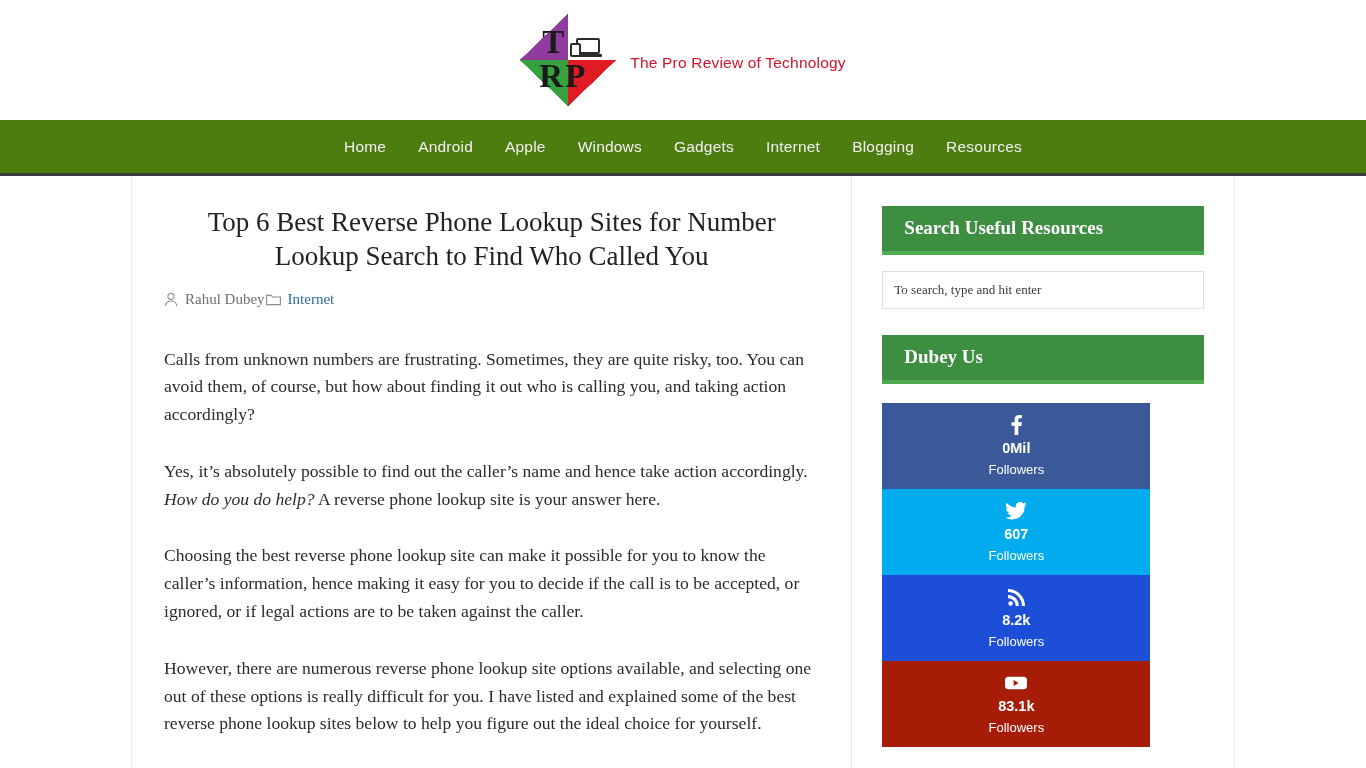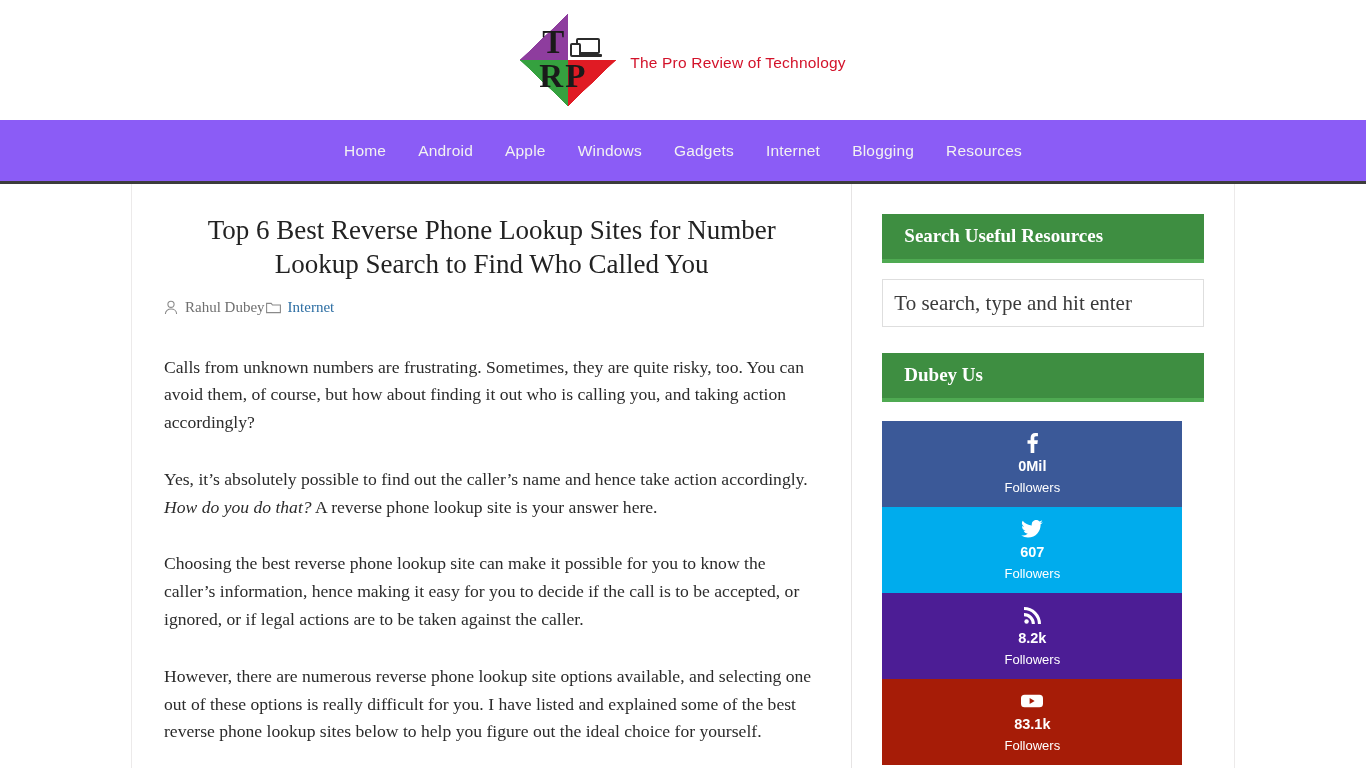--- a/index.html
+++ b/index.html
@@ -77,22 +77,22 @@
   .logo-tagline {
     margin-top: 5px;
     font-family: "Liberation Sans", sans-serif;
     font-size: 15.5px;
     color: #d3122a;
     letter-spacing: 0.2px;
   }
 
   
   .main-nav {
-    height: 64px;
-    background: #8b5cf6;
+    height: 56px;
+    background: #4d7c0f;
     border-bottom: 3px solid #3c3c3c;
     display: flex;
     align-items: center;
     justify-content: center;
   }
   .main-nav ul { list-style: none; display: flex; align-items: center; }
   .main-nav li a {
     display: block;
     padding: 0 16px;
     color: #f2f2f2;
@@ -162,32 +162,32 @@
     border-bottom: 4px solid #4faa52;
     color: #ffffff;
     font-family: "Liberation Serif", serif;
     font-size: 19px;
     font-weight: bold;
     padding: 11px 22px 12px 22px;
   }
   .search-box {
     margin-top: 16px;
     width: 100%;
-    height: 48px;
+    height: 38px;
     border: 1px solid #dedede;
     padding: 0 11px;
     font-family: "Liberation Serif", serif;
-    font-size: 21px;
+    font-size: 13px;
     color: #3a3a3a;
     background: #fff;
     outline: none;
   }
   .search-box::placeholder { color: #3a3a3a; opacity: 1; }
 
-  .social-stack { margin-top: 19px; width: 300px; }
+  .social-stack { margin-top: 19px; width: 268px; }
   .social-item {
     padding: 11px 0 12px 0;
     text-align: center;
     color: #ffffff;
     font-family: "Liberation Sans", sans-serif;
     cursor: pointer;
   }
   .social-item .s-icon { height: 22px; display: flex; align-items: center; justify-content: center; }
   .social-item .s-count { font-size: 14.5px; font-weight: bold; margin-top: 4px; }
   .social-item .s-label { font-size: 13px; margin-top: 6px; }
@@ -299,21 +299,21 @@
           <svg class="icon-svg" width="15" height="13" viewBox="0 0 15 13" fill="none" stroke="#8a8a8a" stroke-width="1.1">
             <path d="M0.6 11.6V2.4h4.6l1.3 1.6h7.9v7.6z"></path>
           </svg>
         </span>
         <a href="#">Internet</a>
       </span>
     </div>
 
     <div class="entry-content">
       <p>Calls from unknown numbers are frustrating. Sometimes, they are quite risky, too. You can avoid them, of course, but how about finding it out who is calling you, and taking action accordingly?</p>
-      <p><span>Yes, it’s absolutely possible to find out the caller’s name and hence take action accordingly. </span><em>How do you do that?</em><span> A reverse phone lookup site is your answer here.</span></p>
+      <p><span>Yes, it’s absolutely possible to find out the caller’s name and hence take action accordingly. </span><em>How do you do help?</em><span> A reverse phone lookup site is your answer here.</span></p>
       <p>Choosing the best reverse phone lookup site can make it possible for you to know the caller’s information, hence making it easy for you to decide if the call is to be accepted, or ignored, or if legal actions are to be taken against the caller.</p>
       <p>However, there are numerous reverse phone lookup site options available, and selecting one out of these options is really difficult for you. I have listed and explained some of the best reverse phone lookup sites below to help you figure out the ideal choice for yourself.</p>
     </div>
 
   </main>
 
   <aside class="sidebar-col">
 
     <section class="widget">
       <div class="widget-title">Search Useful Resources</div>
@@ -338,21 +338,21 @@
         <div class="social-item" style="background:#00aced">
           <span class="s-icon">
             <svg width="22" height="18" viewBox="0 0 24 20" fill="#ffffff">
                 <path d="M24 2.4a9.8 9.8 0 0 1-2.83.78A4.94 4.94 0 0 0 23.34.37a9.86 9.86 0 0 1-3.13 1.2A4.92 4.92 0 0 0 11.8 6a13.96 13.96 0 0 1-10.14-5.14 4.92 4.92 0 0 0 1.52 6.57A4.9 4.9 0 0 1 .96 6.8v.06a4.92 4.92 0 0 0 3.95 4.83 4.96 4.96 0 0 1-2.22.08 4.93 4.93 0 0 0 4.6 3.42A9.88 9.88 0 0 1 0 17.25a13.94 13.94 0 0 0 7.55 2.21c9.06 0 14-7.5 14-14 0-.21 0-.42-.015-.63A10 10 0 0 0 24 2.4z"></path>
               </svg>
           </span>
           <div class="s-count">607</div>
           <div class="s-label">Followers</div>
         </div>
 
-        <div class="social-item" style="background:#4c1d95">
+        <div class="social-item" style="background:#1d4ed8">
           <span class="s-icon">
             <svg width="17" height="17" viewBox="0 0 20 20" fill="#ffffff">
                 <circle cx="3" cy="17" r="2.6"></circle>
                 <path d="M0 7.2v3.6a9.2 9.2 0 0 1 9.2 9.2h3.6A12.8 12.8 0 0 0 0 7.2z"></path>
                 <path d="M0 0v3.6A16.4 16.4 0 0 1 16.4 20H20A20 20 0 0 0 0 0z"></path>
               </svg>
           </span>
           <div class="s-count">8.2k</div>
           <div class="s-label">Followers</div>
         </div>

